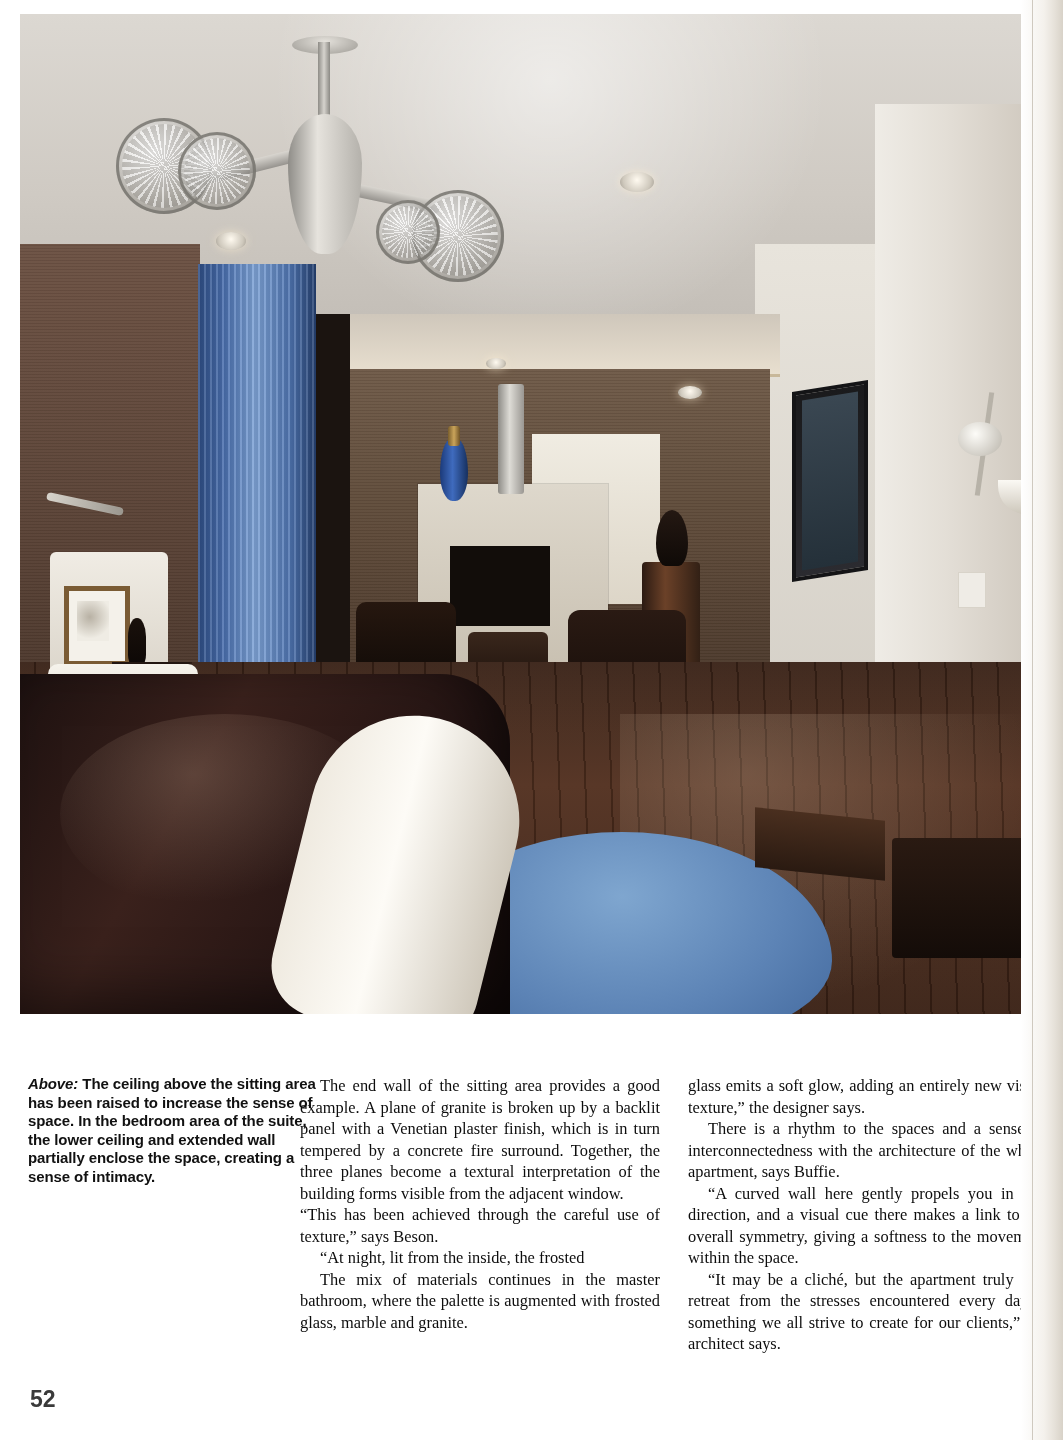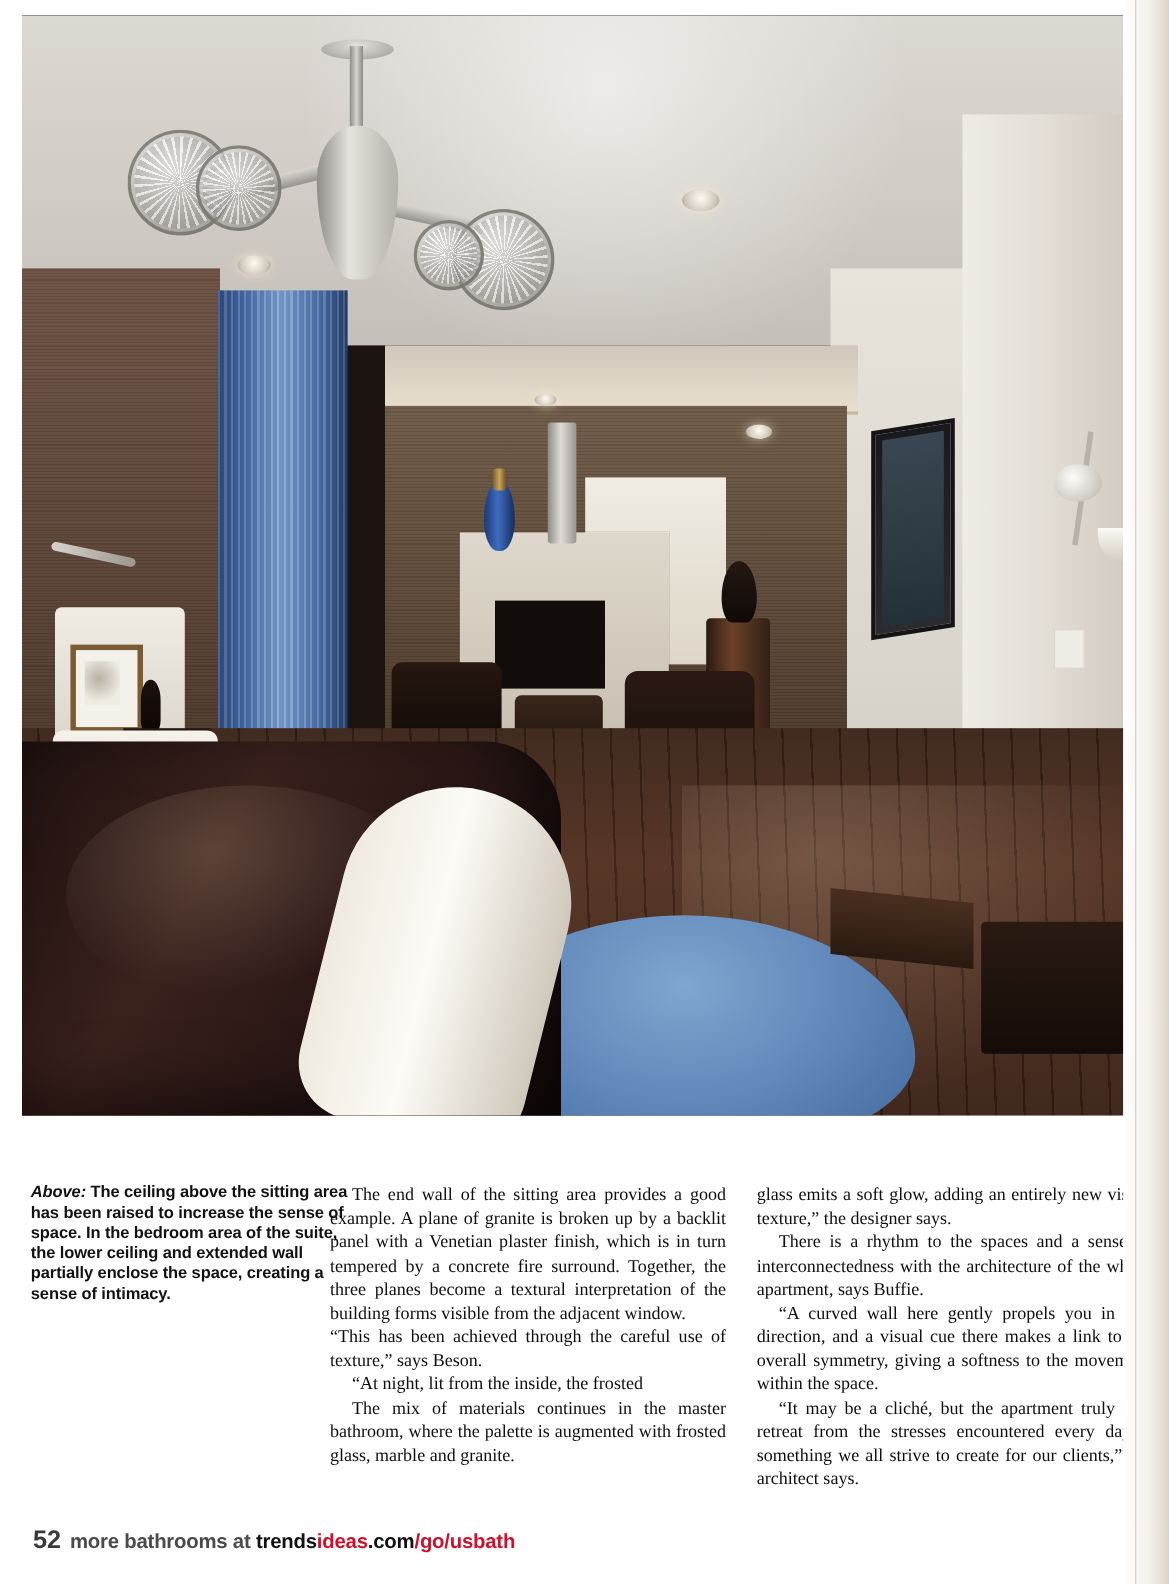--- a/index.html
+++ b/index.html
@@ -393,21 +393,21 @@
   .body-p.first { text-indent: 0; }
 
   
   .footer {
     position: absolute;
     left: 30px;
     top: 1386px;
     width: 600px;
     display: flex;
     align-items: baseline;
-    gap: 8px;
+    gap: 34px;
   }
   .folio {
     font-family: "Liberation Sans", sans-serif;
     font-size: 23px;
     font-weight: 700;
     color: #3a3a3a;
   }
   .footer-text {
     font-family: "Liberation Sans", sans-serif;
     font-size: 18.5px;
@@ -512,18 +512,17 @@
     <div class="col col3">
       <p class="body-p first">glass emits a soft glow, adding an entirely new visual texture,” the designer says.</p>
       <p class="body-p">There is a rhythm to the spaces and a sense of interconnectedness with the architecture of the whole apartment, says Buffie.</p>
       <p class="body-p">“A curved wall here gently propels you in one direction, and a visual cue there makes a link to the overall symmetry, giving a softness to the movement within the space.</p>
       <p class="body-p">“It may be a cliché, but the apartment truly is a retreat from the stresses encountered every day – something we all strive to create for our clients,” the architect says.</p>
     </div>
   </div>
 
   <div class="footer">
     <span class="folio">52</span>
-    <span class="footer-text"><span>more bathrooms at</span>&nbsp;<span class="brand-dark">trends</span><span class="brand-red">ideas</span><span class="brand-dark">.com</span><span class="brand-red">/go/usbath</span></span>
   </div>
 
   <div class="page-edge"></div>
   <div class="page-edge-line"></div>
 </div>
 
 </body></html>

